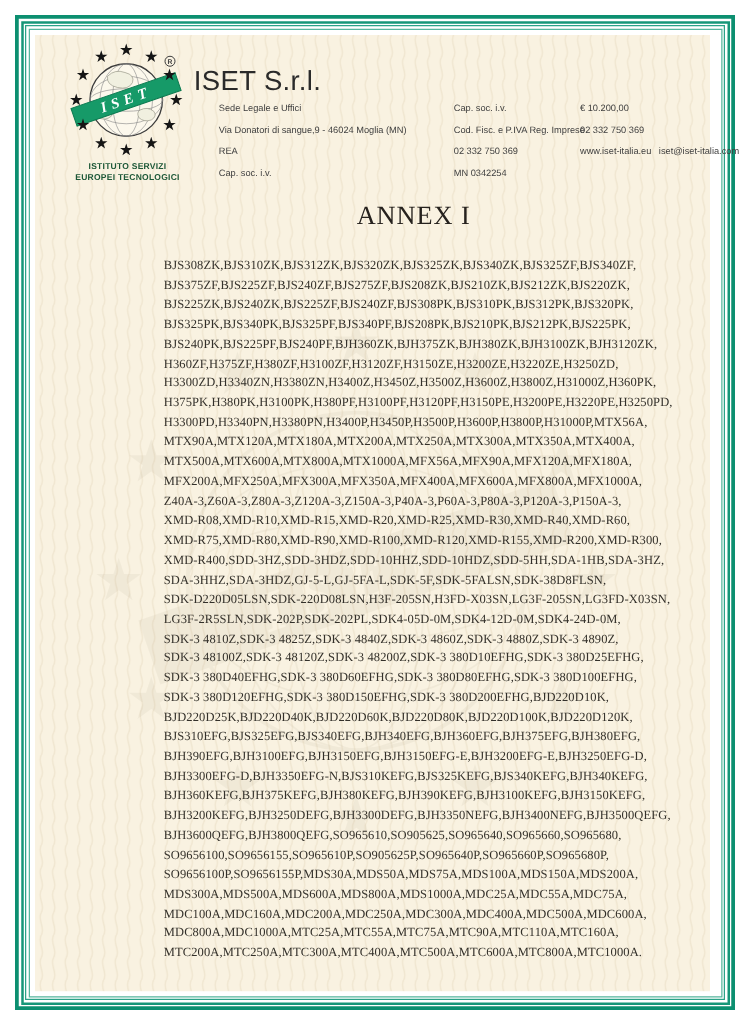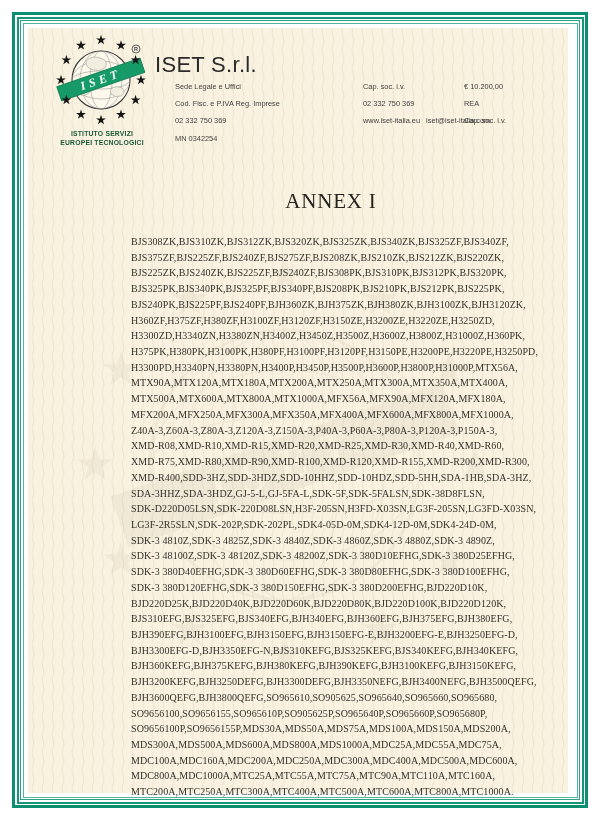--- a/index.html
+++ b/index.html
@@ -22,21 +22,21 @@
   .logo-block svg{display:block;margin:0 auto;}
   .logo-caption{font-size:6.8px;font-weight:bold;color:#1c5737;line-height:8.6px;letter-spacing:.2px;margin-top:2px;}
   .company{position:absolute;left:127px;top:24px;font-size:22px;color:#2a2a2a;letter-spacing:.3px;text-align:center;}
   .hgrid{position:absolute;left:127px;top:50px;display:grid;grid-template-columns:188px 101px auto;
          font-size:7.4px;color:#3e3e3e;line-height:17.2px;margin-left:20px;}
   .hgrid .cell{white-space:nowrap;}
   .email{margin-left:6px;color:#3e3e3e;cursor:pointer;}
 
   
   .doc-block{position:absolute;left:103px;top:132px;width:400px;font-family:"Liberation Serif",serif;}
-  .doc-title{text-align:center;font-size:21px;line-height:24px;color:#26221e;letter-spacing:.8px;margin-top:29px;}
+  .doc-title{text-align:center;font-size:21px;line-height:24px;color:#26221e;letter-spacing:.8px;}
   .codes{margin-top:21px;font-size:10px;line-height:15.72px;color:#33302a;white-space:pre;letter-spacing:.1px;}
 </style>
 </head>
 <body>
 
 <div class="page">
 
   <div class="frame">
     <div class="r2">
       <div class="r3">
@@ -131,20 +131,21 @@
       </div>
     </div>
 
     <div class="company">ISET S.r.l.</div>
 
     <div class="hgrid">
       <div class="cell">Sede Legale e Uffici</div>
       <div class="cell">Cap. soc. i.v.</div>
       <div class="cell">€ 10.200,00</div>
 
+      <div class="cell">Via Donatori di sangue,9 - 46024 Moglia (MN)</div>
       <div class="cell">Cod. Fisc. e P.IVA Reg. Imprese</div>
       <div class="cell">02 332 750 369</div>
 
       <div class="cell">REA</div>
       <div class="cell">02 332 750 369</div>
 
       <div class="cell">
         <span>www.iset-italia.eu</span><span class="email">iset@iset-italia.com</span>
       </div>
       <div class="cell">Cap. soc. i.v.</div>

